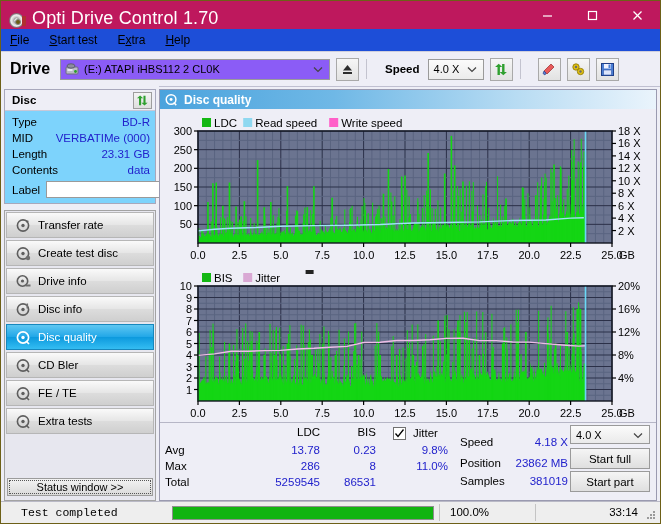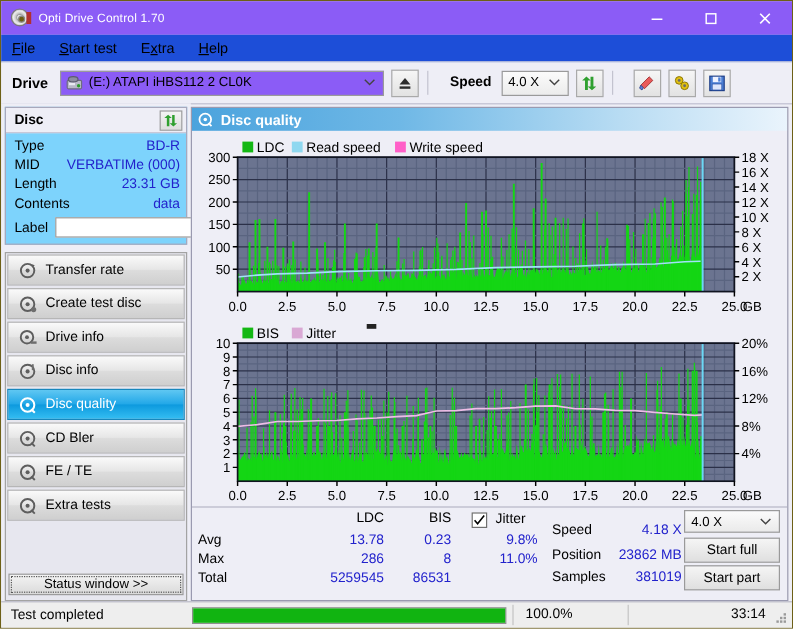--- a/index.html
+++ b/index.html
@@ -13,25 +13,25 @@
     position: relative;
     width: 661px; height: 524px;
     background: #eeeef6;
     box-sizing: border-box;
     border: 1px solid #6d6017;
   }
 
   
   #titlebar {
     height: 28px;
-    background: #8b5cf6;
+    background: #be185d;
     display: flex;
-    align-items: center;
+    align-items: flex-end;
     color: #ffffff;
-    font-size: 10px;
+    font-size: 18px;
   }
   #title-icon {
     width: 16px; height: 16px;
     margin: 0 7px 0 8px;
     position: relative;
   }
   .disc-glyph {
     width: 15px; height: 15px; border-radius: 50%;
     background: radial-gradient(circle at 50% 50%, #f7f7f7 0%, #d9d9d9 22%, #9a9a9a 26%, #cdcdcd 40%, #ededed 58%, #b5b5b5 78%, #8d8d8d 100%);
     border: 1px solid #7a7a7a;
@@ -69,21 +69,21 @@
   .menuitem u { text-decoration: underline; }
 
   
   #toolbar {
     height: 34px;
     background: #eeeef6;
     display: flex; align-items: center;
     padding: 0 6px 0 9px;
     border-bottom: 1px solid #bfbfd0;
   }
-  #drive-label { font-size: 12px; font-weight: bold; margin-right: 10px; }
+  #drive-label { font-size: 16px; font-weight: bold; margin-right: 10px; }
   #drive-combo {
     width: 270px; height: 21px;
     background: #8b5cf6; border: 1px solid #9a9a9a;
     display: flex; align-items: center;
     font-size: 11px; box-sizing: border-box;
   }
   .combo-caret {
     margin-left: auto; margin-right: 6px;
     color: #333;
   }
@@ -258,21 +258,21 @@
   
   #statusbar {
     position: absolute;
     left: 0; right: 0; bottom: 0;
     height: 21px;
     background: #eeeeee;
     border-top: 1px solid #b9b9c6;
     display: flex; align-items: center;
     font-size: 11.5px;
   }
-  #status-text { width: 148px; padding-left: 8px; }
+  #status-text { width: 148px; padding-left: 20px; font-family: Liberation Mono, monospace; }
   #progress-outer {
     width: 262px; height: 14px;
     border: 1px solid #8e8e8e; background: #fff;
     margin-left: 3px; box-sizing: border-box;
     padding: 0;
   }
   #progress-fill { height: 100%; background: #11b411; }
   #pct { width: 85px; text-align: left; padding-left: 10px; border-left:1px solid #c4c4c4; margin-left: 5px; height:17px; line-height:17px;}
   #elapsed { flex: 1; text-align: right; padding-right: 22px; border-left:1px solid #c4c4c4; height:17px; line-height:17px;}
   #grip { position:absolute; right:3px; bottom:2px; width:12px; height:12px; }

